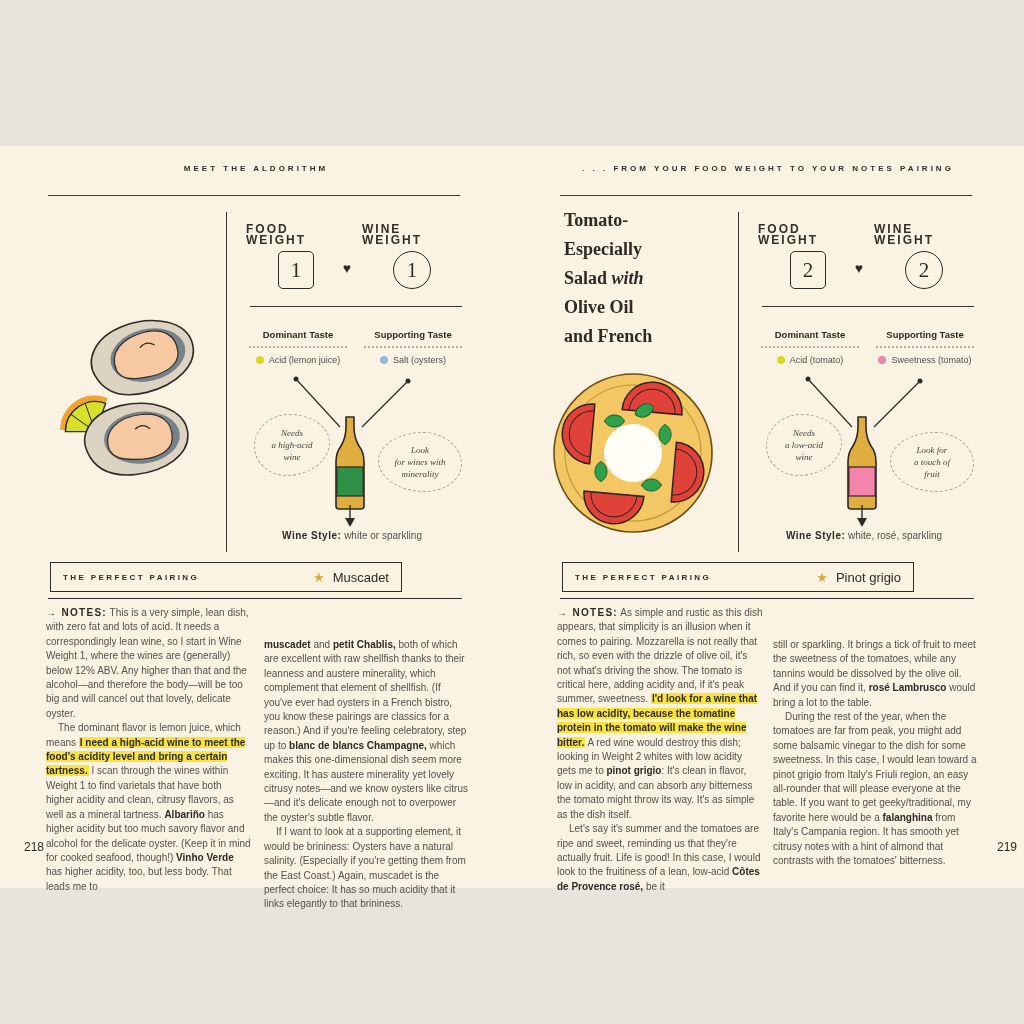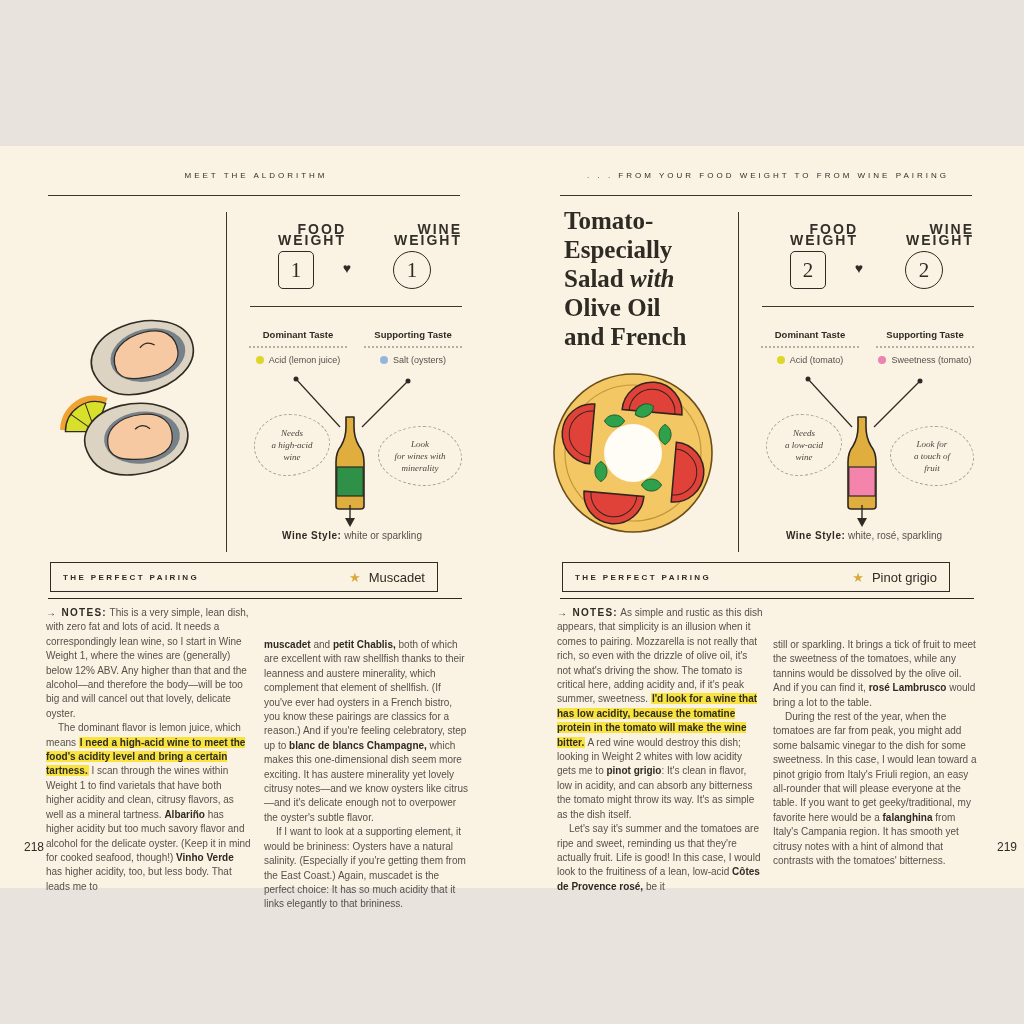--- a/index.html
+++ b/index.html
@@ -4,31 +4,31 @@
 <style>
   * { margin:0; padding:0; box-sizing:border-box; }
   html,body { width:1024px; height:1024px; }
   body { background:#e8e4dd; font-family:"Liberation Sans", sans-serif; position:relative; overflow:hidden; }
 
   .spread { position:absolute; left:0; top:146px; width:1024px; height:742px; background:#faf2e3; }
   .page { position:absolute; top:0; width:512px; height:742px; }
   #p1 { left:0; } #p2 { left:512px; }
 
   .header { position:absolute; top:18px; left:0; width:512px; text-align:center;
-            font-size:8px; font-weight:normal; letter-spacing:3px; color:#33302a;margin-top:7px; }
+            font-size:8px; font-weight:bold; letter-spacing:3px; color:#33302a; }
   .rule1 { position:absolute; top:49px; left:48px; width:412px; border-top:1.3px solid #3a362e; }
 
   .title { position:absolute; top:60px; left:52px; font-family:"Liberation Serif", serif; color:#2e2b25; }
   #p1 .title { font-size:30px; line-height:36px; }
-  #p2 .title { font-size:25px; line-height:29px; }
+  #p2 .title { font-size:18px; line-height:29px; }
   .title .it { font-style:italic; }
 
   .vdivider { position:absolute; left:226px; top:66px; height:340px; border-left:1px solid #3a362e; }
 
-  .wlabel { position:absolute; top:78px; width:100px; text-align:right; font-size:14px; font-weight:bold;
+  .wlabel { position:absolute; top:78px; width:100px; text-align:left; font-size:12px; font-weight:bold;
             letter-spacing:2px; line-height:11px; color:#33302a; white-space:pre-line; }
   .food-label { left:246px; } .wine-label { left:362px; }
   .wbox { position:absolute; top:105px; left:278px; width:36px; height:38px; border:1.4px solid #2e2b25;
           border-radius:5px; display:flex; align-items:center; justify-content:center;
           font-family:"Liberation Serif", serif; font-size:21px; color:#2e2b25; }
   .wcircle { position:absolute; top:105px; left:393px; width:38px; height:38px; border:1.4px solid #2e2b25;
              border-radius:50%; display:flex; align-items:center; justify-content:center;
              font-family:"Liberation Serif", serif; font-size:21px; color:#2e2b25; }
   .heart { position:absolute; left:336px; top:114px; width:22px; text-align:center; font-size:14px; color:#2e2a24; }
 
@@ -46,28 +46,28 @@
   #p1 .illus { left:42px; top:170px; }
   #p2 .illus { left:40px; top:226px; }
 
   .diagram { position:absolute; left:240px; top:225px; width:230px; height:180px; }
 
   .cloud { position:absolute; border:1.4px dashed #a8a192; display:flex; align-items:center;
            justify-content:center; text-align:center; font-family:"Liberation Serif", serif;
            font-style:italic; font-size:9px; line-height:12px; color:#4a463e; white-space:pre-line; }
   .cloud-l { left:254px; top:268px; width:76px; height:62px;
              border-radius:46% 54% 58% 42% / 52% 46% 54% 48%; }
-  .cloud-r { left:378px; top:280px; width:84px; height:60px;
+  .cloud-r { left:378px; top:286px; width:84px; height:60px;
              border-radius:54% 46% 44% 56% / 48% 54% 46% 52%; }
 
   .wine-style { position:absolute; top:384px; left:237px; width:230px; text-align:center;
                 font-size:10px; color:#55514a; }
   .wine-style b { color:#2e2b25; letter-spacing:0.5px; }
 
-  .pairing { position:absolute; top:416px; left:50px; width:388px; height:30px; border:1.3px solid #2e2b25;
+  .pairing { position:absolute; top:416px; left:50px; width:352px; height:30px; border:1.3px solid #2e2b25;
              display:flex; align-items:center; justify-content:space-between; padding:0 12px; }
   .pairing-rule { position:absolute; top:452px; left:48px; width:414px; border-top:1.3px solid #2e2b25; }
   .pl { font-size:8px; font-weight:bold; letter-spacing:2.4px; color:#2e2b25; }
   .pv { font-size:13px; color:#2e2b25; display:flex; gap:8px; align-items:center; }
   .star { color:#d9a93c; font-size:13px; }
 
   .notes-col { position:absolute; top:460px; width:206px; font-size:10px; line-height:14.4px; color:#55514a; }
   .col1 { left:46px; } .col2 { left:264px;margin-top:32px; }
   #p2 .col1 { left:45px; } #p2 .col2 { left:261px; }
   .para { margin:0; }
@@ -170,21 +170,21 @@
       <p class="para"><span>The dominant flavor is lemon juice, which means </span><span class="bd hl">I need a high-acid wine to meet the food's acidity level and bring a certain tartness.</span><span> I scan through the wines within Weight 1 to find varietals that have both higher acidity and clean, citrusy flavors, as well as a mineral tartness. </span><span class="bd">Albariño</span><span> has higher acidity but too much savory flavor and alcohol for the delicate oyster. (Keep it in mind for cooked seafood, though!) </span><span class="bd">Vinho Verde</span><span> has higher acidity, too, but less body. That leads me to</span></p><span></span>
     </div>
     <div class="notes-col col2">
       <p class="para"><span class="bd">muscadet</span><span> and </span><span class="bd">petit Chablis,</span><span> both of which are excellent with raw shellfish thanks to their leanness and austere minerality, which complement that element of shellfish. (If you've ever had oysters in a French bistro, you know these pairings are classics for a reason.) And if you're feeling celebratory, step up to </span><span class="bd">blanc de blancs Champagne,</span><span> which makes this one-dimensional dish seem more exciting. It has austere minerality yet lovely citrusy notes—and we know oysters like citrus—and it's delicate enough not to overpower the oyster's subtle flavor.</span></p><p class="para"><span>If I want to look at a supporting element, it would be brininess: Oysters have a natural salinity. (Especially if you're getting them from the East Coast.) Again, muscadet is the perfect choice: It has so much acidity that it links elegantly to that brininess.</span></p><span></span>
     </div>
 
     <div class="pagenum pn-l">218</div>
   </section>
 
   <section class="page" id="p2">
-    <div class="header">. . . FROM YOUR FOOD WEIGHT TO FROM WINE PAIRING</div>
+    <div class="header">. . . FROM YOUR FOOD WEIGHT TO YOUR NOTES PAIRING</div>
     <div class="rule1"></div>
     <h1 class="title">
         <div><span>Tomato-</span></div>
         <div><span>Especially</span></div>
         <div><span>Salad </span><span class="it">with</span></div>
         <div><span>Olive Oil</span></div>
         <div><span>and French</span></div>
       </h1>
     <div class="vdivider"></div>
 

